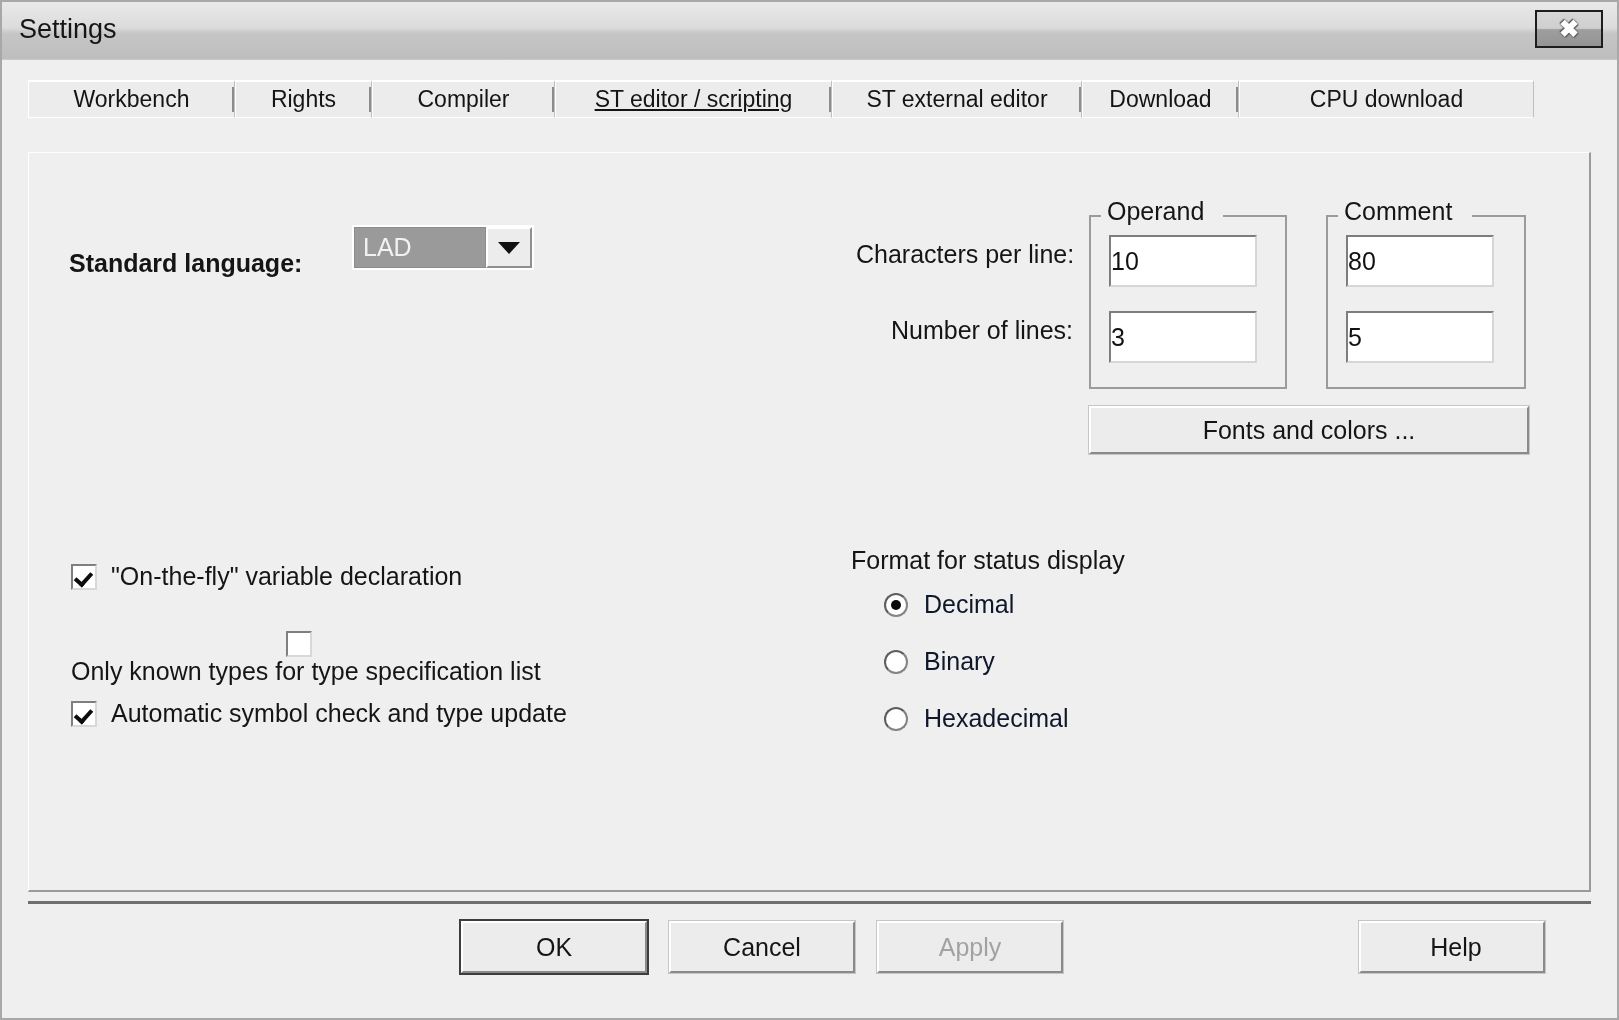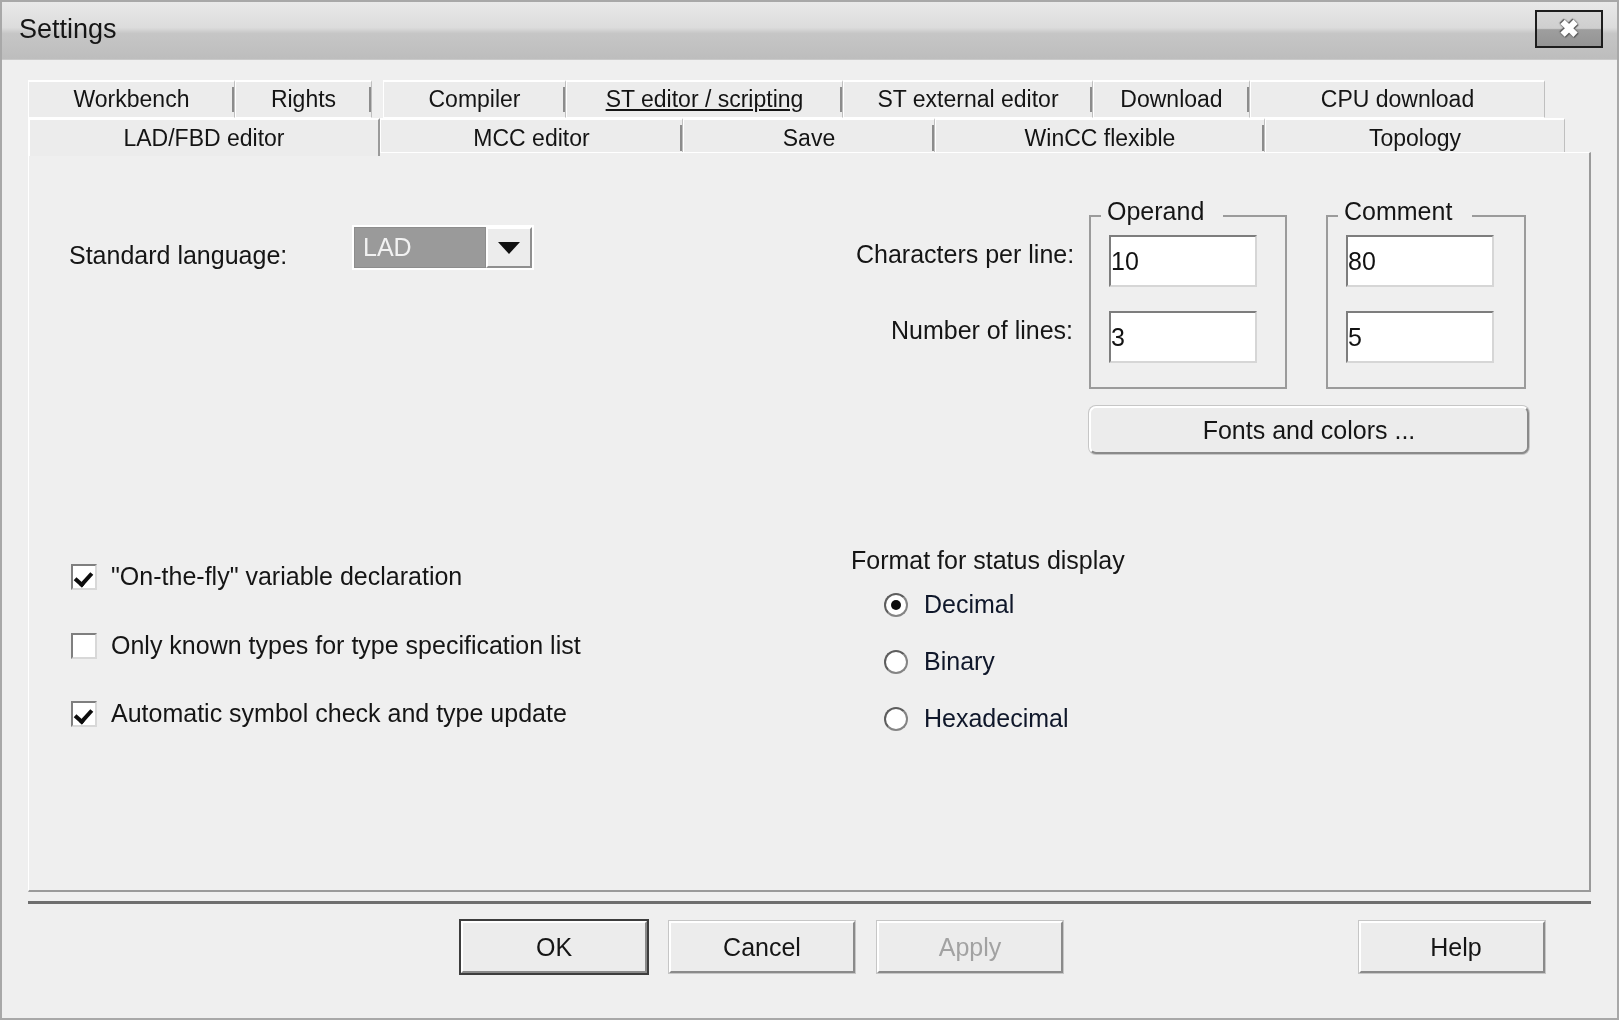--- a/index.html
+++ b/index.html
@@ -344,65 +344,45 @@
   <div class="tabstrip">
     <div class="tabrow row1">
         <div class="tab" style="width: 207px;">
           <span>Workbench</span>
           <span class="sep"></span>
         </div>
         <div class="tab" style="width: 137px;">
           <span>Rights</span>
           <span class="sep"></span>
         </div>
-        <div class="tab" style="width: 183px; margin-left: 11px;">
+        <div class="tab" style="width: 183px;">
           <span>Compiler</span>
           <span class="sep"></span>
         </div>
         <div class="tab" style="width: 277px; text-decoration: underline;">
           <span>ST editor / scripting</span>
           <span class="sep"></span>
         </div>
         <div class="tab" style="width: 250px;">
           <span>ST external editor</span>
           <span class="sep"></span>
         </div>
         <div class="tab" style="width: 157px;">
           <span>Download</span>
           <span class="sep"></span>
         </div>
         <div class="tab" style="width: 295px;">
           <span>CPU download</span>
         </div>
       </div>
-    <div class="tabrow row2">
-        <div class="tab active" style="width: 352px;">
-          <span>LAD/FBD editor</span>
-        </div>
-        <div class="tab" style="width: 303px;">
-          <span>MCC editor</span>
-          <span class="sep"></span>
-        </div>
-        <div class="tab" style="width: 252px;">
-          <span>Save</span>
-          <span class="sep"></span>
-        </div>
-        <div class="tab" style="width: 330px;">
-          <span>WinCC flexible</span>
-          <span class="sep"></span>
-        </div>
-        <div class="tab" style="width: 300px;">
-          <span>Topology</span>
-        </div>
-      </div>
   </div>
 
   <div class="panel">
 
-    <div class="lbl" style="left:40px; top:88px;">Standard language:</div>
+    <div class="lbl" style="left:40px; top:96px;font-weight:bold;">Standard language:</div>
 
     <div class="combo" style="left:323px; top:72px; width:182px; height:45px;">
       <div class="combo-text">LAD</div>
       <div class="combo-arrow">
           <i></i>
         </div>
     </div>
 
     <div class="lbl" style="left:827px; top:87px;">Characters per line:</div>
     <div class="lbl" style="left:862px; top:163px;">Number of lines:</div>
@@ -416,28 +396,28 @@
     </div>
 
     <div class="groupbox" style="left:1297px; top:62px; width:200px; height:174px;">
       <span style="position:absolute;left:0;top:0;width:12px;height:2px;background:#9b9b9b;"></span>
       <span style="position:absolute;right:0;top:0;width:52px;height:2px;background:#9b9b9b;"></span>
       <div class="gb-title" style="left:10px;">Comment</div>
       <div class="textbox" style="left:18px; top:20px; width:148px; height:52px;">80</div>
       <div class="textbox" style="left:18px; top:96px; width:148px; height:52px;">5</div>
     </div>
 
-    <div class="pushbtn" style="left:1060px; top:253px; width:440px; height:48px;border-radius:7px;">Fonts and colors ...</div>
+    <div class="pushbtn" style="left:1060px; top:253px; width:440px; height:48px;">Fonts and colors ...</div>
 
     <div id="checkbox-list">
         <div class="checkrow" style="left: 42px; top: 409px;">
           <span class="cbox checked"></span>
           <span class="txt">"On-the-fly" variable declaration</span>
         </div>
-        <div class="checkrow" style="left: 42px; top: 478px;">
+        <div class="checkrow" style="left: 42px; top: 478px; flex-direction: column;">
           <span class="cbox"></span>
           <span class="txt">Only known types for type specification list</span>
         </div>
         <div class="checkrow" style="left: 42px; top: 546px;">
           <span class="cbox checked"></span>
           <span class="txt">Automatic symbol check and type update</span>
         </div>
       </div>
 
     <div class="lbl" style="left:822px; top:393px;">Format for status display</div>

